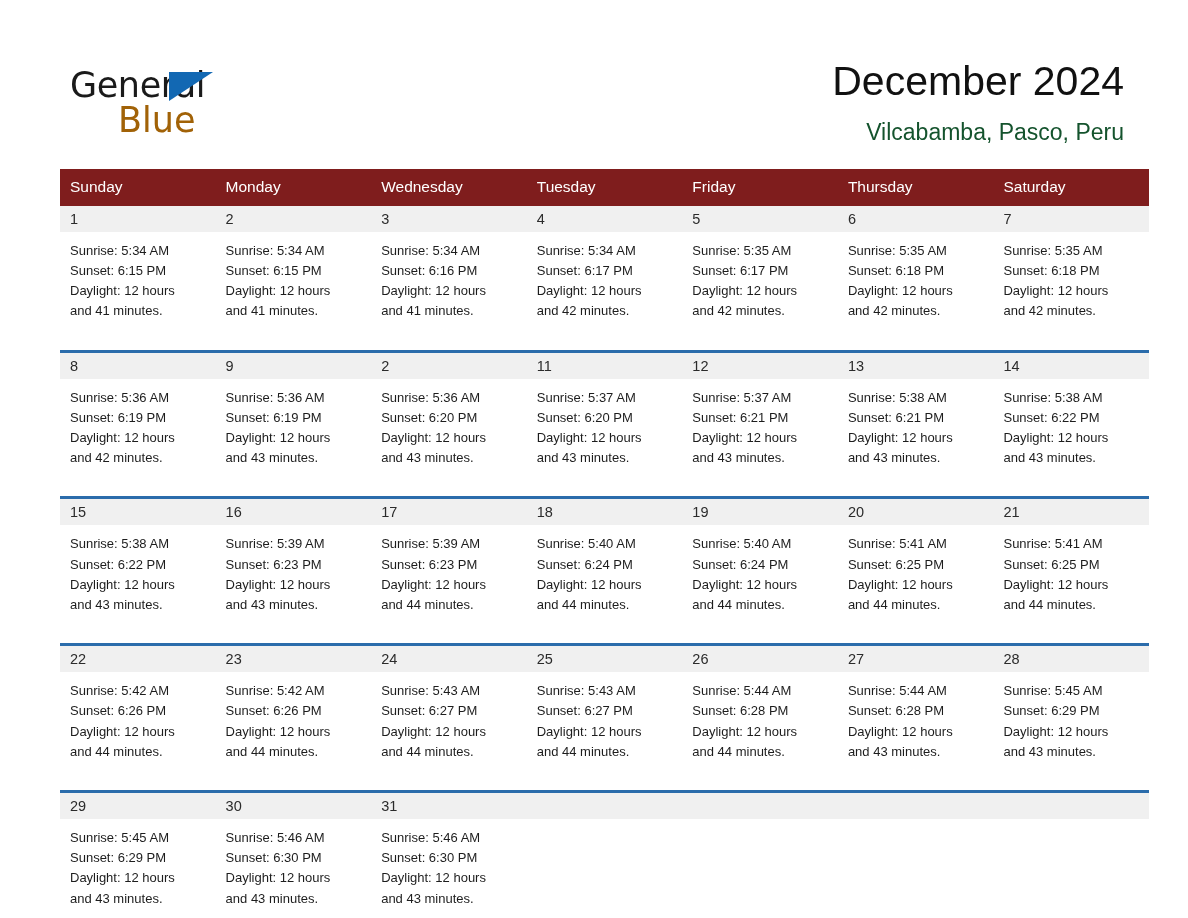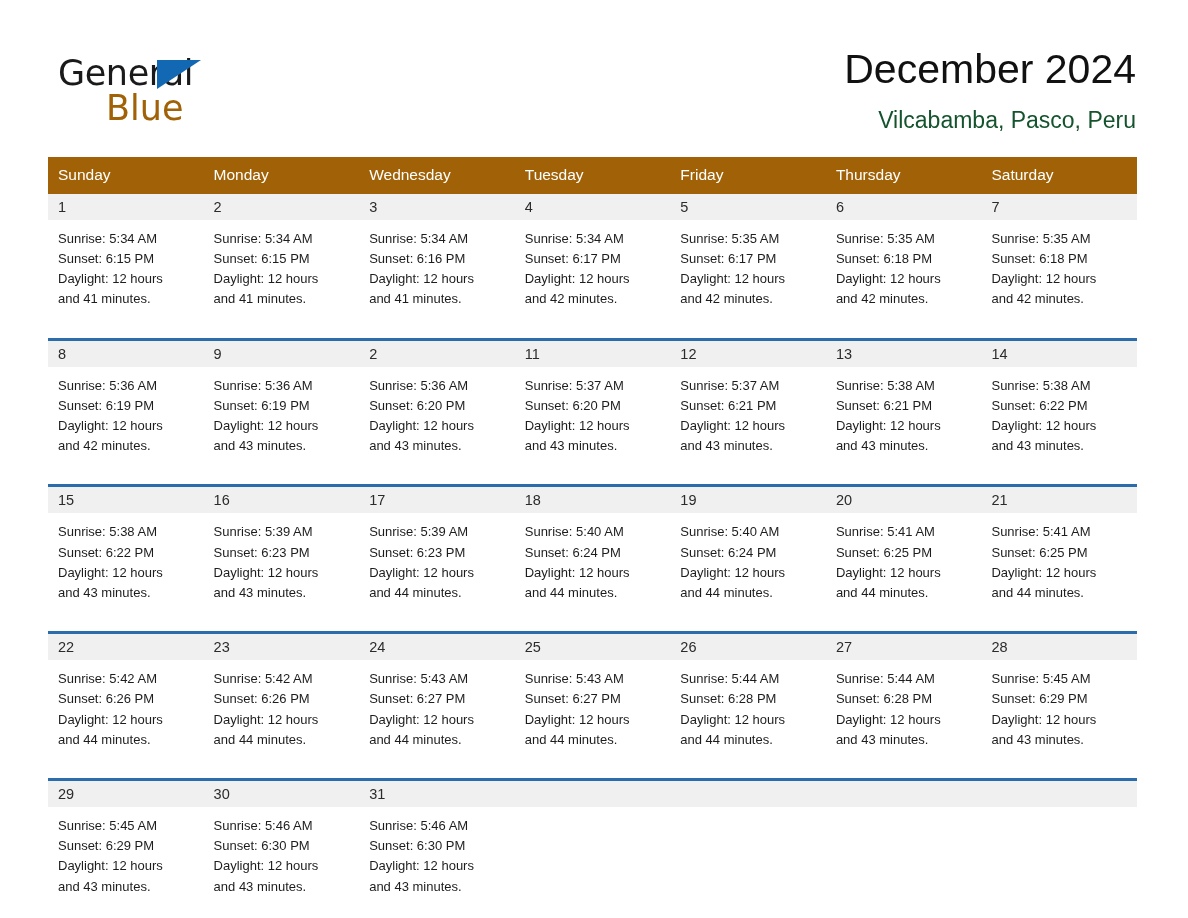--- a/index.html
+++ b/index.html
@@ -13,21 +13,21 @@
     height: 918px;
     font-family: "Liberation Sans", sans-serif;
     color: #000000;
     position: relative;
     overflow: hidden;
   }
 
   .page {
     width: 1188px;
     height: 775px;
-    padding: 0;
+    padding: 12px;
     position: relative;
   }
 
   
   .top {
     display: flex;
     align-items: flex-start;
     justify-content: space-between;
     padding: 44px 52px 0 58px;
     height: 150px;
@@ -92,21 +92,21 @@
   }
 
   
   .calendar {
     margin: 7px 51px 0 48px;
     width: 1089px;
   }
 
   .weekday-row {
     display: flex;
-    background: #a16207;
+    background: #7f1d1d;
   }
   .weekday-cell {
     flex: 1 1 0;
     color: #ffffff;
     font-size: 15.5px;
     padding: 9px 0 10px 10px;
     line-height: 1.15;
   }
 
   .week-row {

